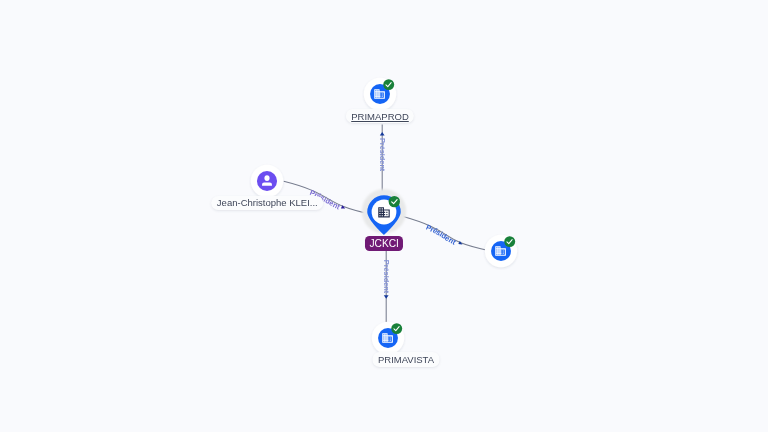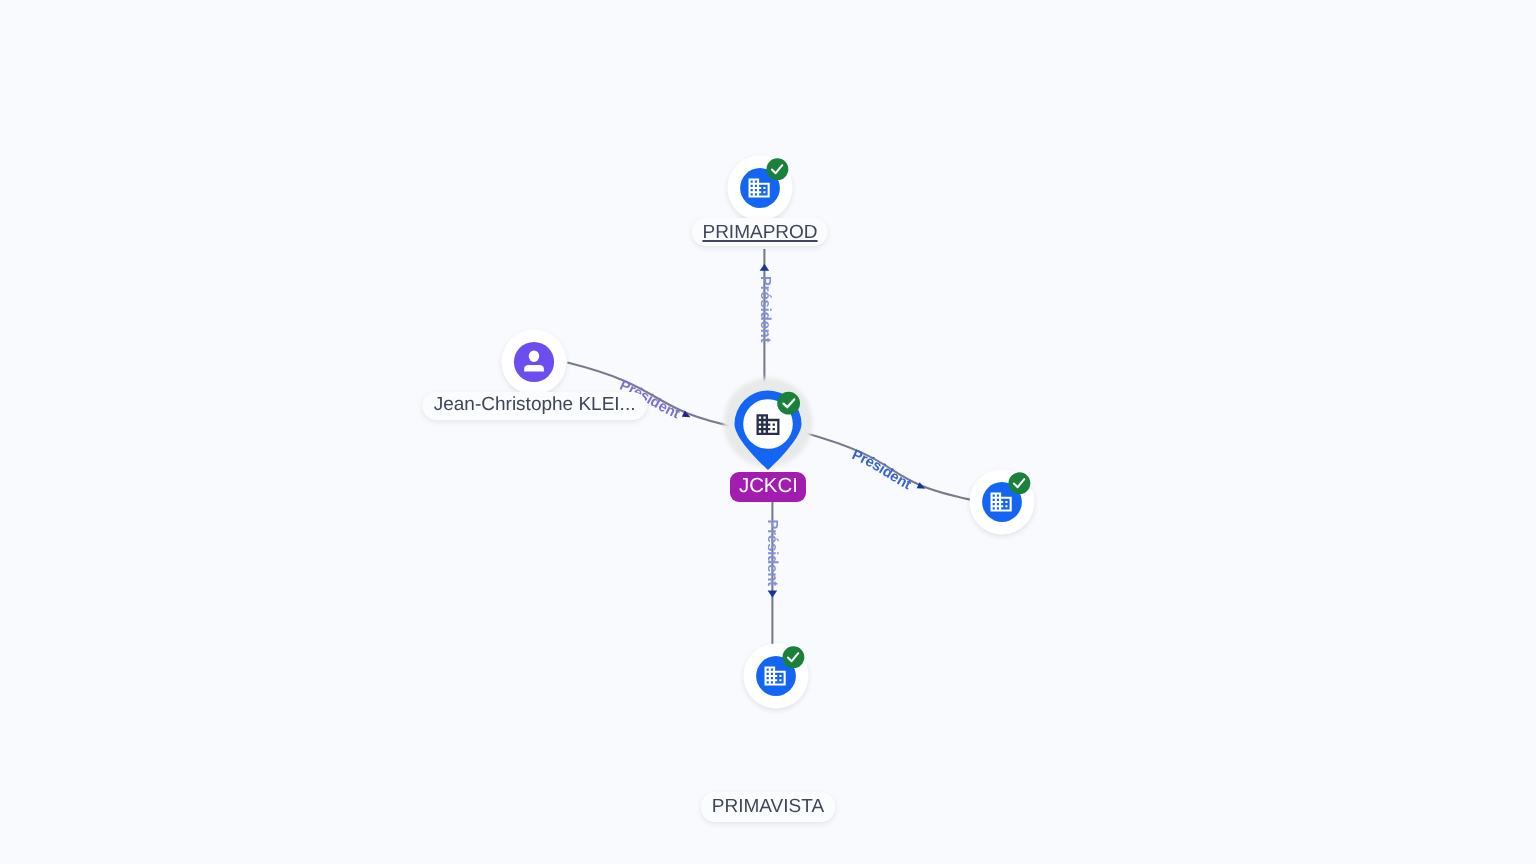--- a/index.html
+++ b/index.html
@@ -18,21 +18,21 @@
     white-space:nowrap;
     padding:1.7px 5.4px;
     line-height:11px;
     transform:translate(-50%,0);
     box-shadow:0 1px 2.5px rgba(70,80,110,0.12);
   }
   .rootlabel{
     position:absolute;
     -webkit-font-smoothing:antialiased;
     opacity:0.999;
-    background:#a21caf;
+    background:#701a75;
     border-radius:4.5px;
     font-size:10.2px;
     color:#ffffff;
     white-space:nowrap;
     padding:1.8px 4.3px;
     line-height:11px;
     transform:translate(-50%,0);
   }
   .edgelbl{
     font-family:"Liberation Sans",sans-serif;
@@ -149,15 +149,15 @@
   </g>
   <g>
     <circle cx="27.7" cy="9.6" r="5.45" fill="#19813a"></circle>
     <path d="M24.95,9.8 L26.8,11.6 L30.15,7.6" fill="none" stroke="#ffffff" stroke-width="1.05" stroke-linecap="round" stroke-linejoin="round"></path>
   </g>
 </svg>
 
 <div class="nodelabel" style="left:380px;top:108.9px;text-decoration:underline;">PRIMAPROD</div>
 <div class="nodelabel" style="left:267.3px;top:195.7px;">Jean-Christophe KLEI...</div>
 <div class="rootlabel" style="left:384.2px;top:236.1px;">JCKCI</div>
-<div class="nodelabel" style="left:384px;top:352.4px;margin-top:44px;">PRIMAVISTA</div>
+<div class="nodelabel" style="left:406px;top:352.4px;">PRIMAVISTA</div>
 
 </div>
 
 </body></html>

